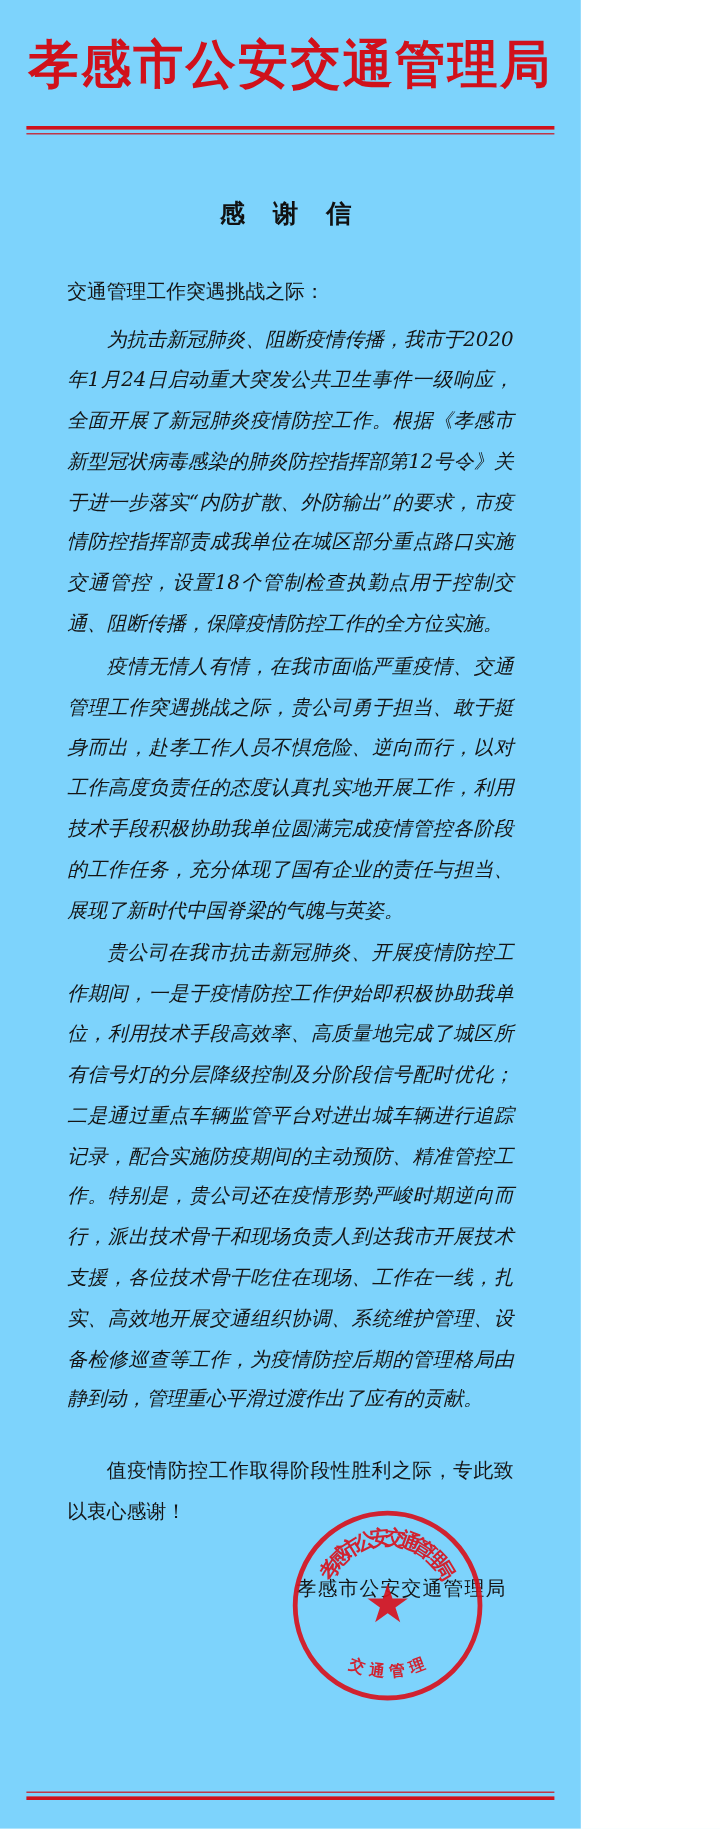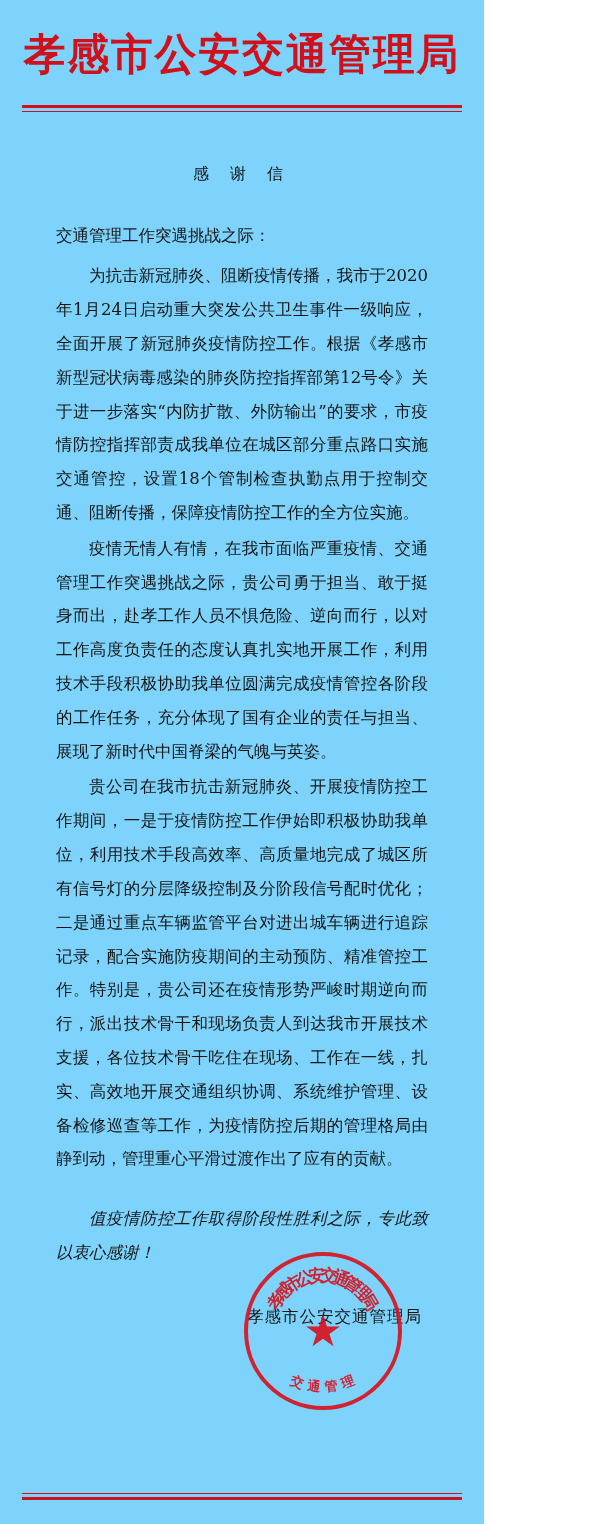--- a/index.html
+++ b/index.html
@@ -49,51 +49,51 @@
   }
   .rule-thin {
     height: 1px;
     background: #d0111b;
     margin-top: 3px;
   }
 
   
   .doc-title {
     text-align: center;
-    font-size: 16px;
-    font-weight: normal;
+    font-size: 21px;
+    font-weight: bold;
     letter-spacing: 8px;
     margin-top: 52px;
     color: #111;
   }
   .content {
     padding: 0 56px 0 56px;
     margin-top: 34px;
     font-size: 16.5px;
     line-height: 2.05;
     text-align: justify;
     text-justify: inter-ideograph;
     color: #151515;
   }
   .salutation {
     margin: 0 0 6px 0;
     text-indent: 0;
   }
   .para {
     margin: 0;
     text-indent: 2em;
+    font-style: italic;
   }
   .para + .para {
     margin-top: 2px;
   }
   .closing {
     margin: 0;
     text-indent: 2em;
     margin-top: 26px;
-    font-style: italic;
   }
 
   
   .sign-block {
     position: relative;
     margin-top: 30px;
     padding-right: 62px;
     text-align: right;
     font-size: 16.5px;
     line-height: 2.0;

